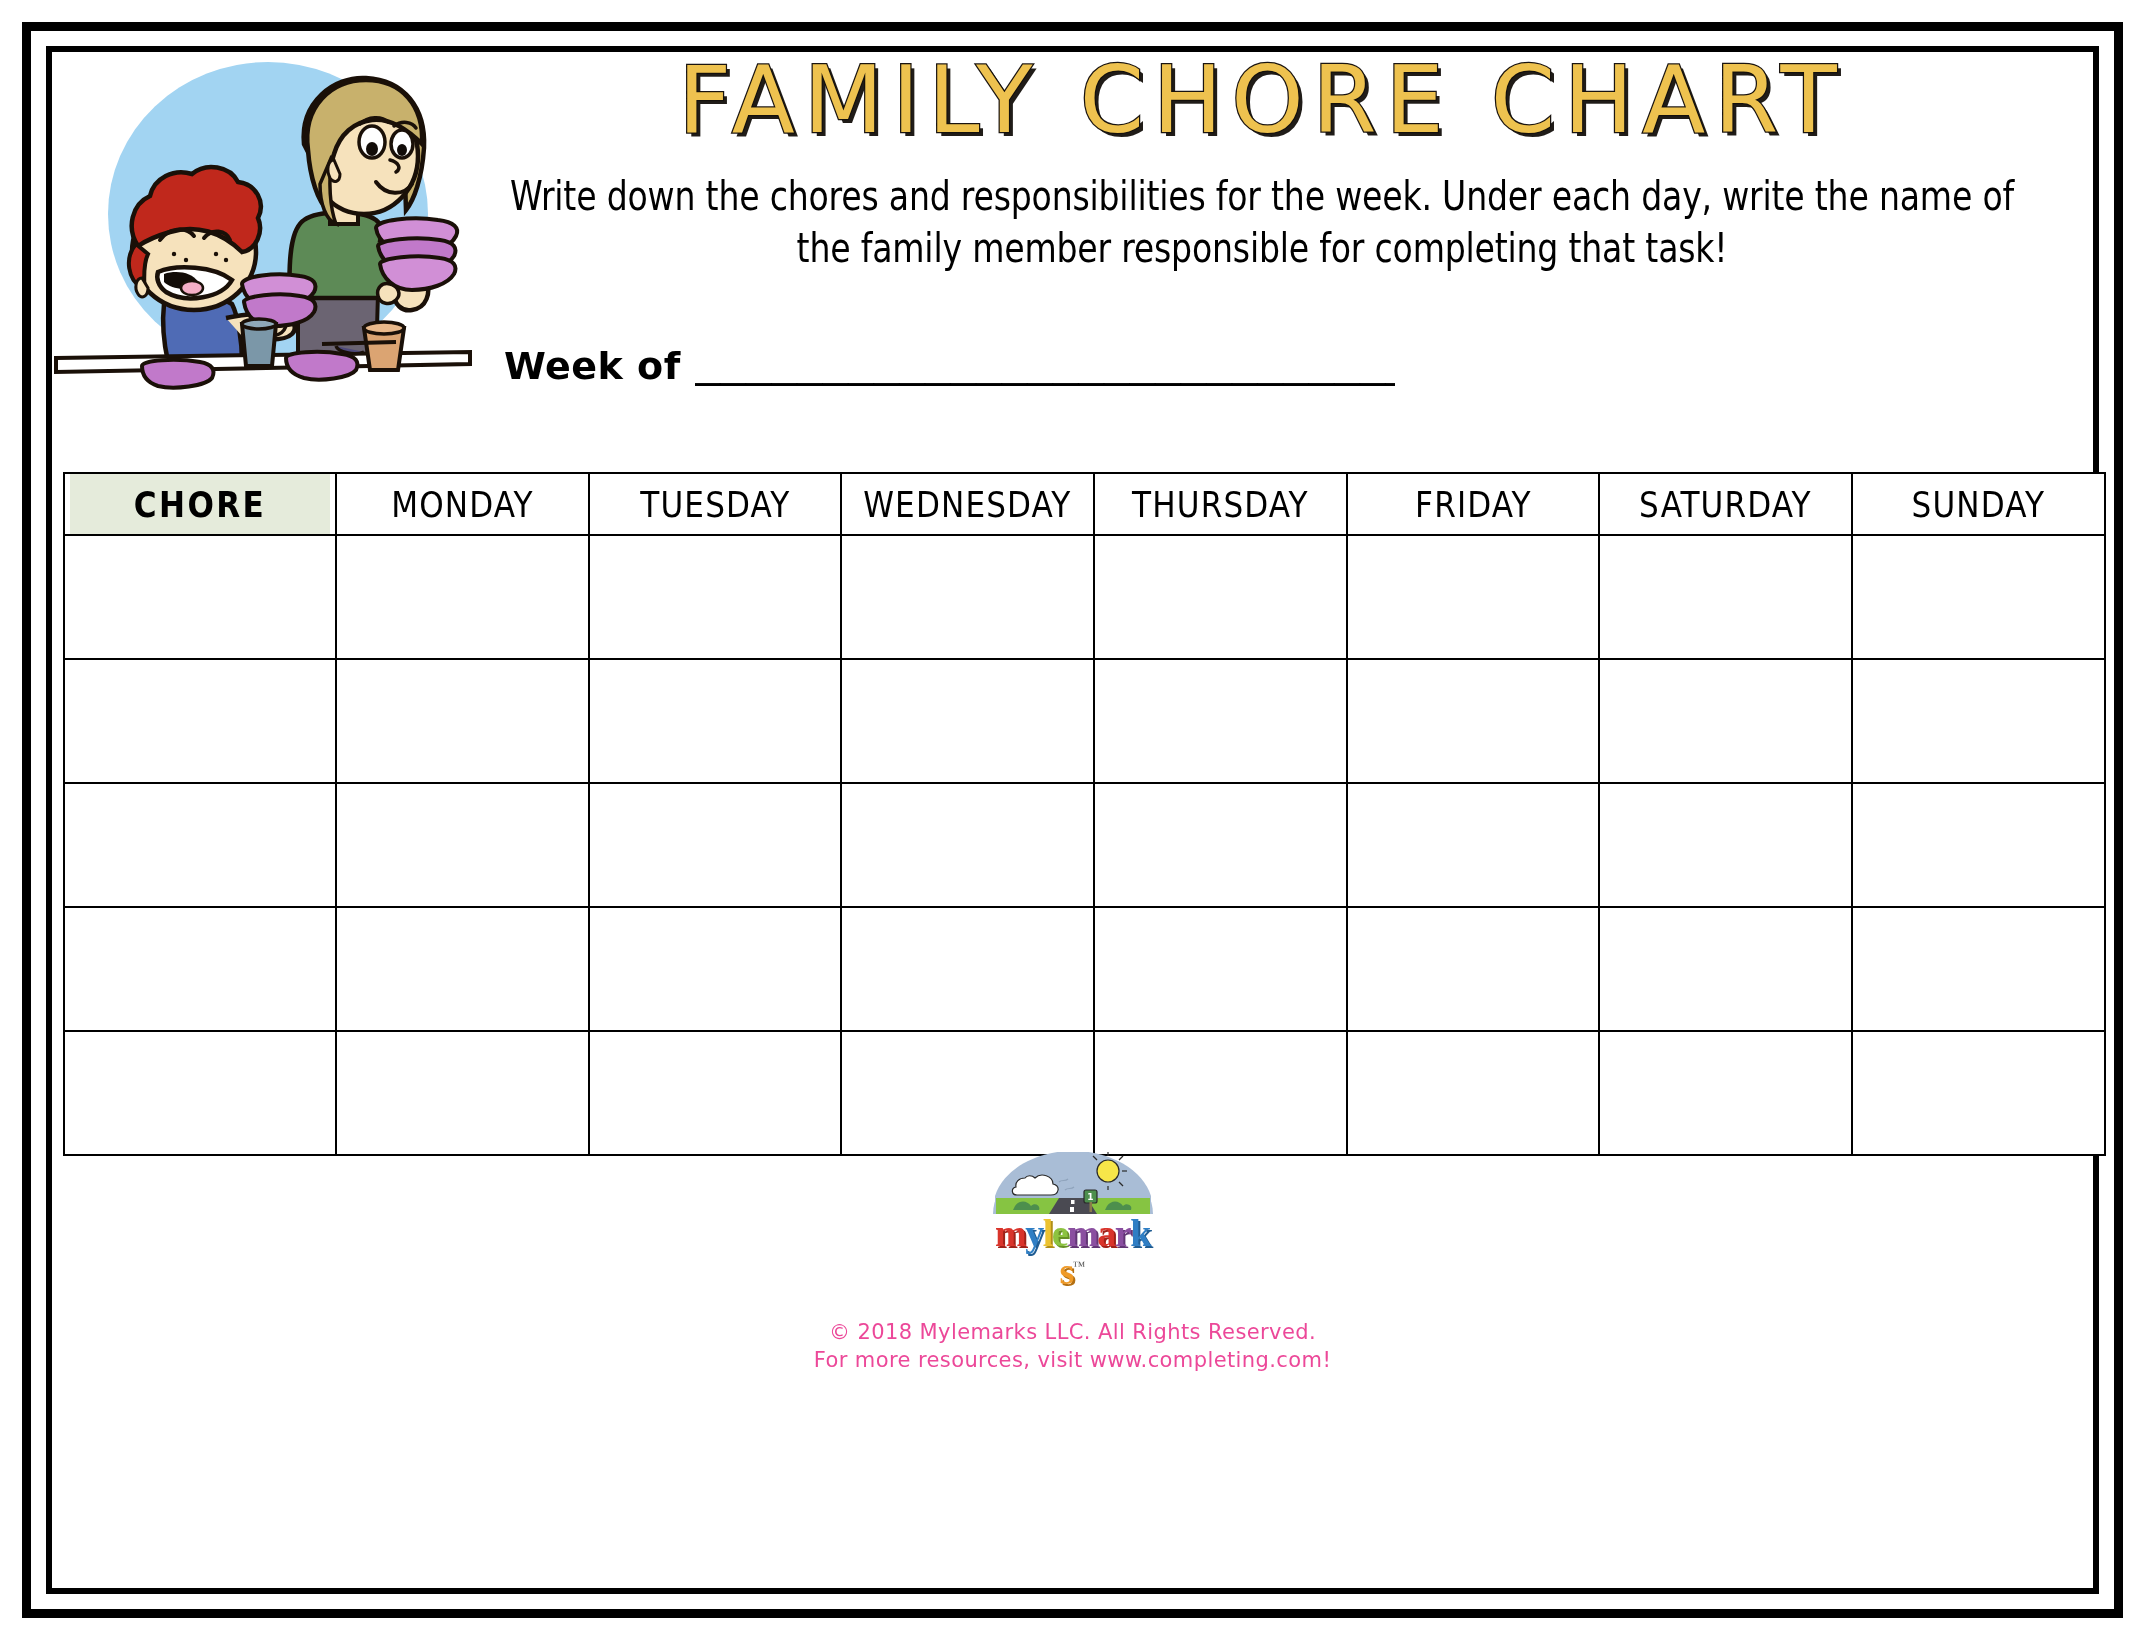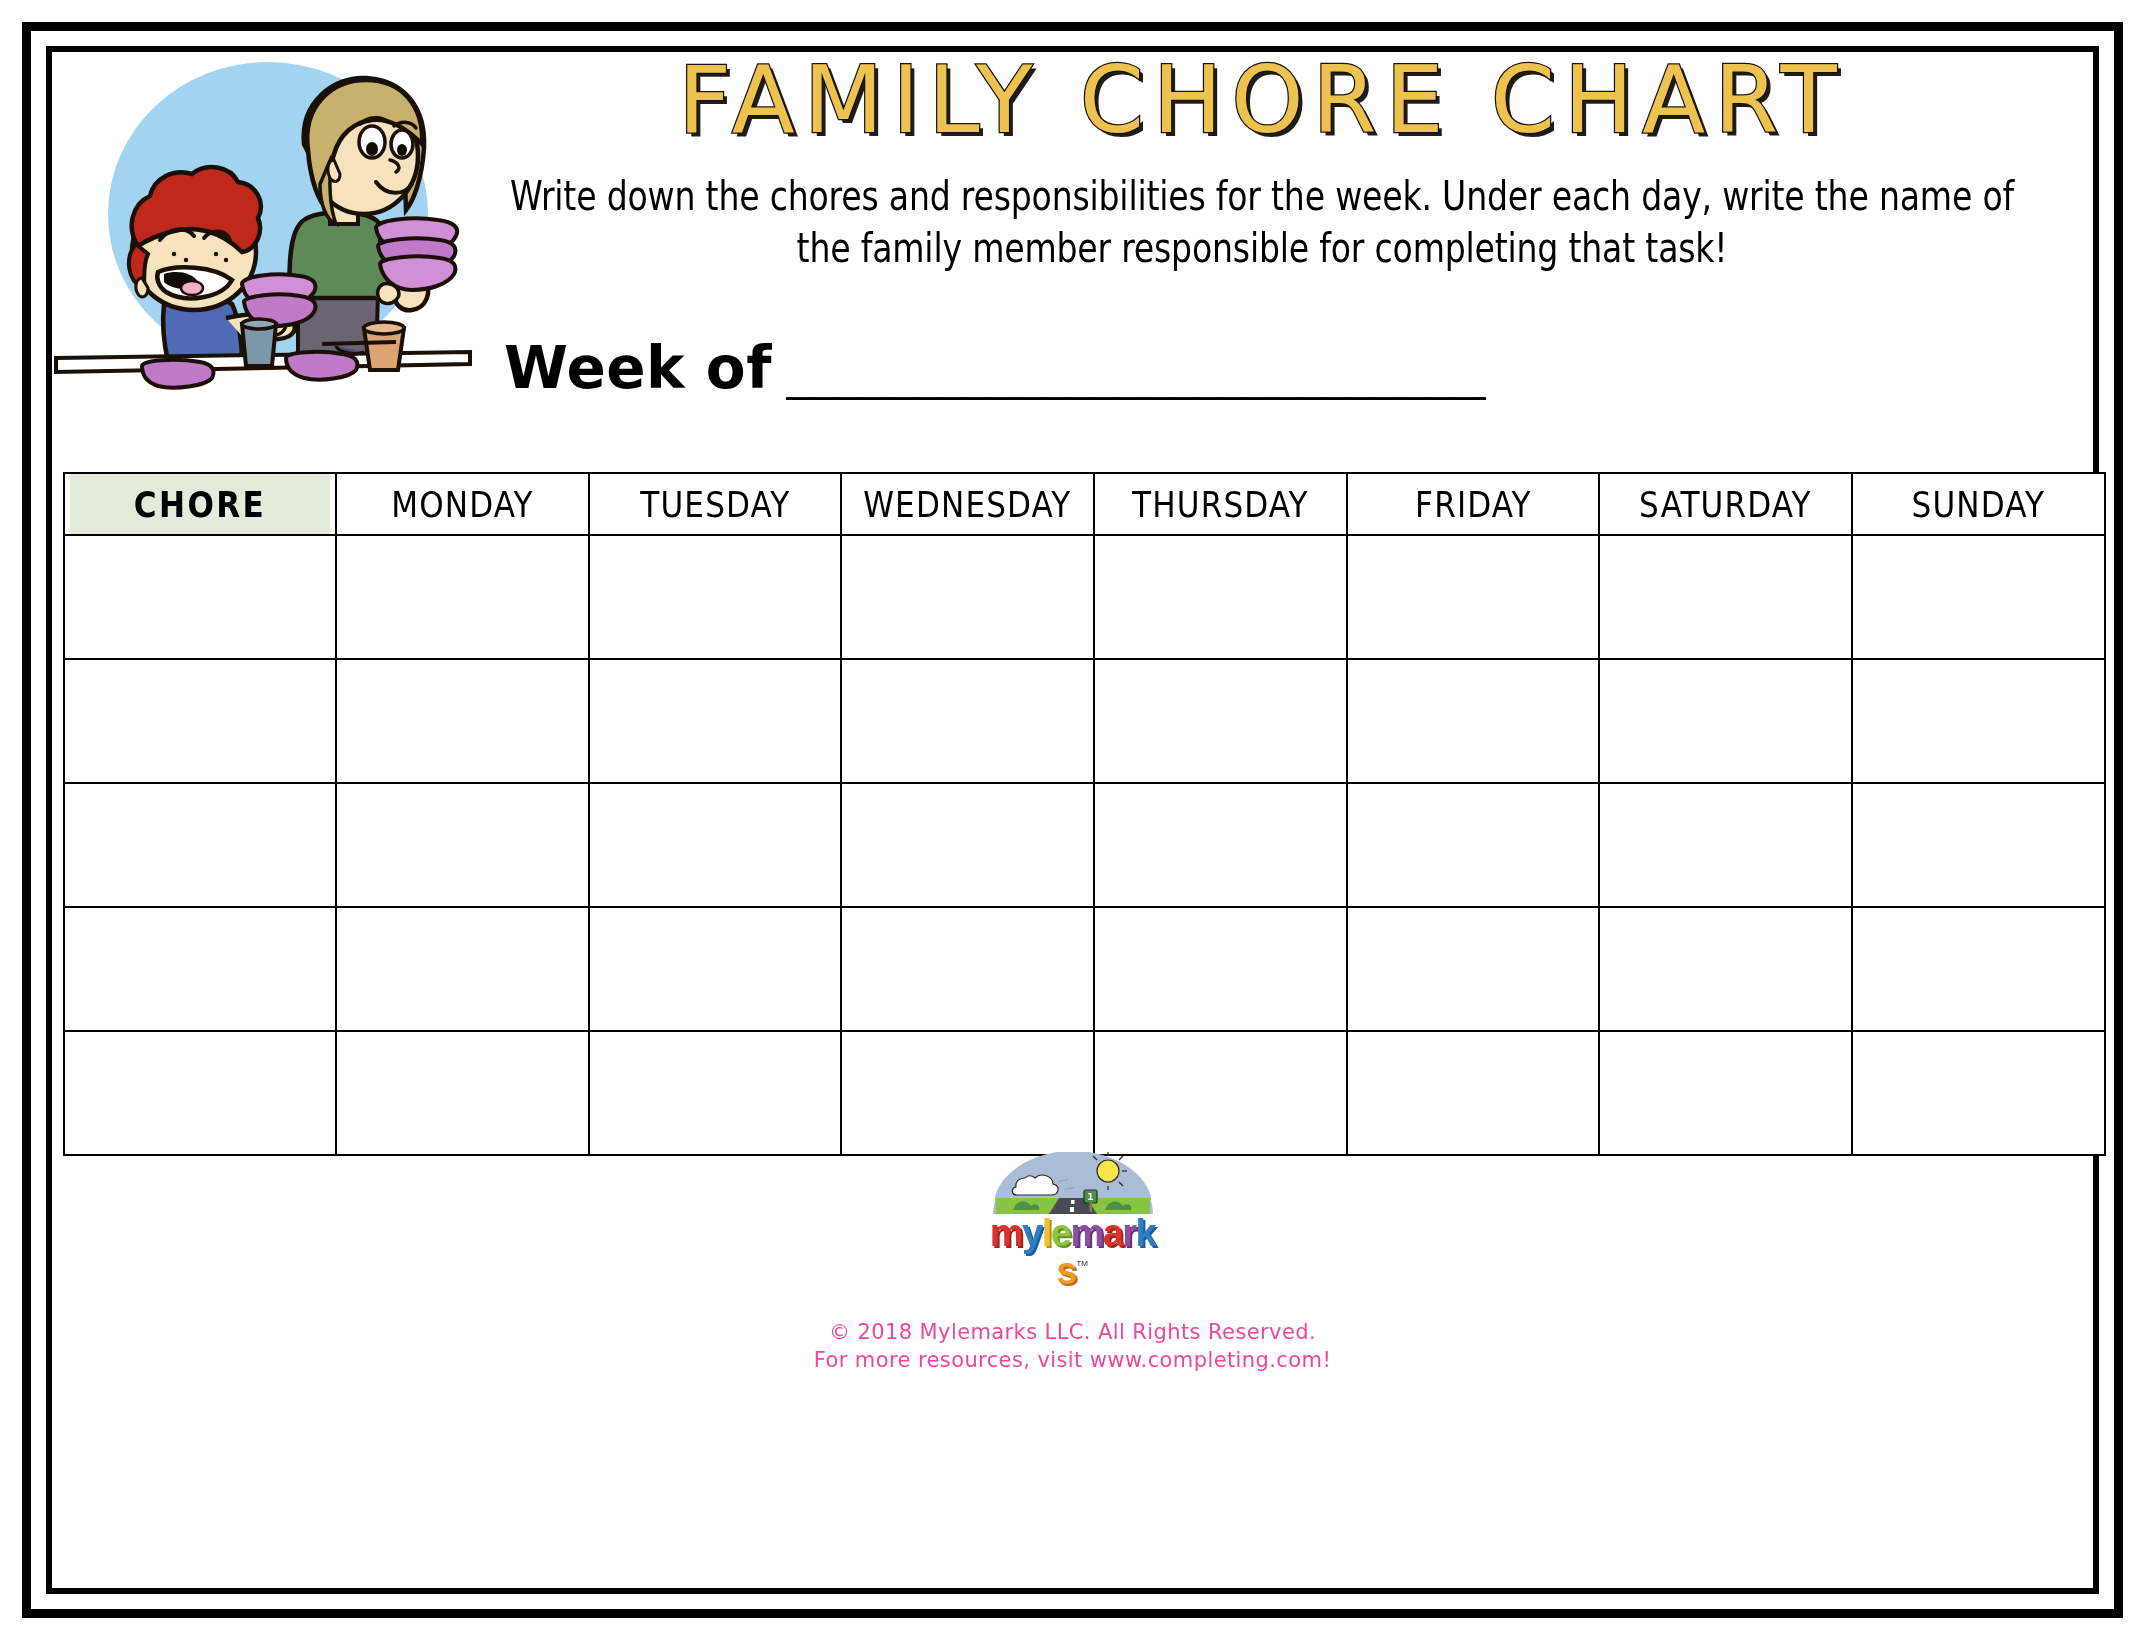--- a/index.html
+++ b/index.html
@@ -86,21 +86,21 @@
   }
 
   #weekof-row {
     display: flex;
     align-items: flex-end;
     margin-top: 60px;
     padding-left: 62px;
   }
   #weekof-label {
     font-family: "DejaVu Sans", sans-serif;
-    font-size: 58px;
+    font-size: 38px;
     font-weight: bold;
     color: #000;
     letter-spacing: 0.5px;
     white-space: nowrap;
   }
   #weekof-line {
     font-family: "Liberation Sans", sans-serif;
     font-size: 46px;
     font-weight: 400;
     color: #000;
@@ -159,21 +159,21 @@
   #logo-wrap {
     display: inline-block;
     position: relative;
     width: 168px;
     height: 108px;
   }
   #logo-scene { display: block; }
   #logo-word {
     display: block;
     margin-top: -2px;
-    font-family: Liberation Sans, sans-serif;
+    font-family: Liberation Serif, serif;
     font-size: 38px;
     font-weight: bold;
     letter-spacing: -1.5px;
     line-height: 1;
   }
   #logo-word span { display: inline-block; }
   #logo-tm {
     font-size: 13px;
     vertical-align: super;
     color: #555;

